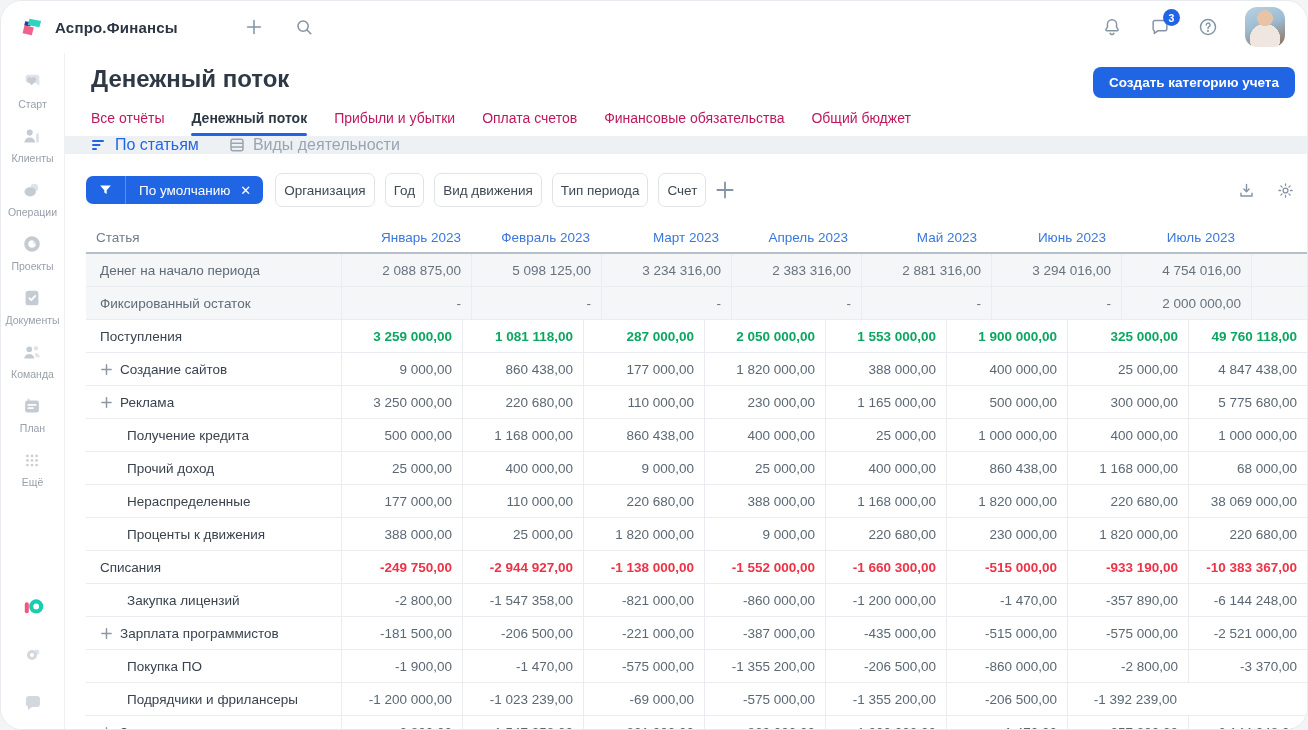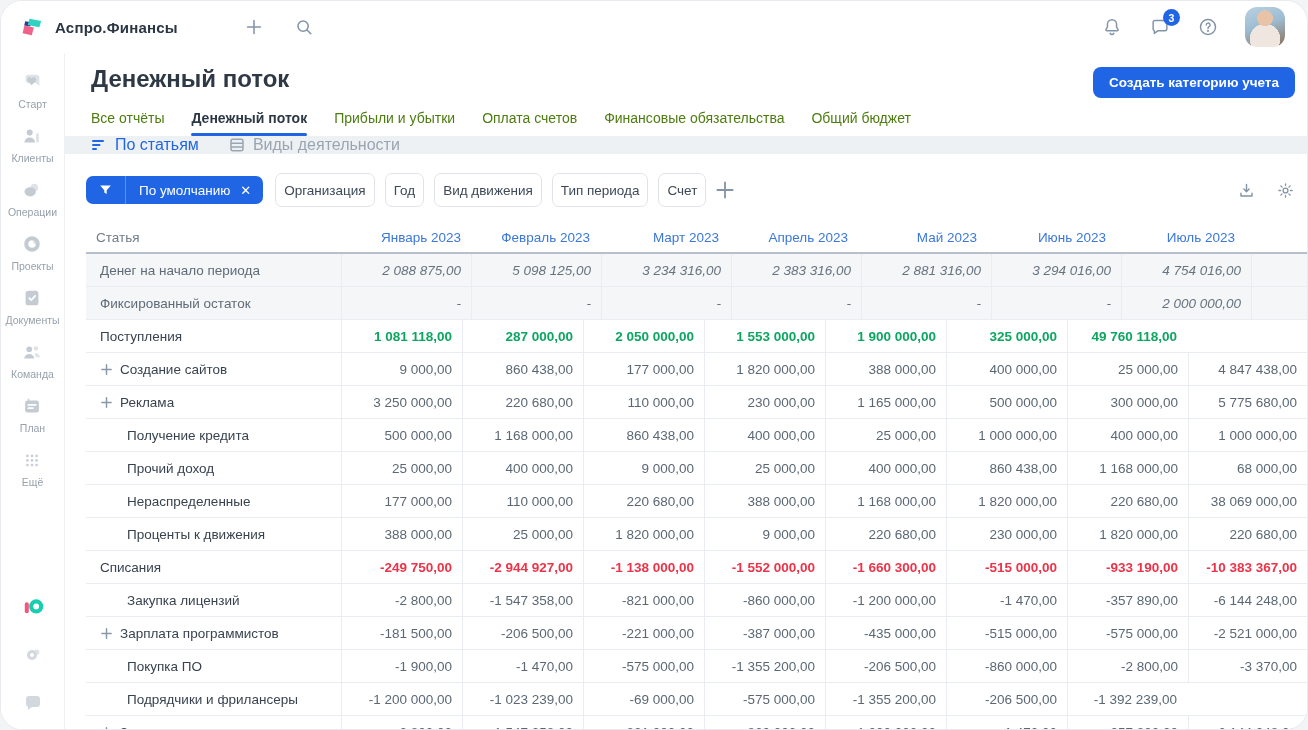--- a/index.html
+++ b/index.html
@@ -41,21 +41,21 @@
   
   .main { position:absolute; top:52px; left:64px; right:0; bottom:0; display:flex; flex-direction:column; }
   .head-block { padding:12px 12px 0 26px; }
   .title-row { display:flex; align-items:flex-start; justify-content:space-between; }
   .page-title { font-size:24px; font-weight:700; color:#2e3945; }
   .create-btn {
     background:var(--accent); color:#fff; border:none; border-radius:8px; height:31px;
     padding:0 16px; font-size:13.5px; font-weight:600; font-family:inherit; cursor:pointer; margin-top:2px;
   }
   .tabs { display:flex; gap:27px; margin-top:12px; }
-  .tab { font-size:14px; color:#4d7c0f; padding-bottom:10px; cursor:pointer; position:relative; white-space:nowrap; }
+  .tab { font-size:14px; color:#be185d; padding-bottom:10px; cursor:pointer; position:relative; white-space:nowrap; }
   .tab.active { color:#2c3844; font-weight:600; }
   .tab.active::after { content:""; position:absolute; left:0; right:0; bottom:0; height:3px; border-radius:2px; background:var(--accent); }
   .subtabs { background:#eef1f4; height:36px; display:flex; align-items:center; gap:30px; padding:0 26px; }
   .subtab { display:flex; align-items:center; gap:8px; font-size:16px; color:#9aa5b1; cursor:pointer; }
   .subtab .st-icon { width:16px; height:16px; }
   .subtab.active { color:var(--accent); font-weight:500; }
   
   .filter-row { display:flex; align-items:center; padding:19px 12px 0 21px; }
   .filter-btn {
     display:flex; align-items:center; height:28px; background:var(--accent); border-radius:7px;
@@ -79,21 +79,21 @@
   .thead .hcell { height:30px; display:flex; align-items:center; font-size:13.5px; color:#707d8a; padding:0 10px; }
   .thead .hcell.month { color:#3b78da; justify-content:flex-end; cursor:pointer; }
   .thead .hcell.saldo { color:#4c5966; justify-content:flex-end; padding-right:12px; }
   .trow { border-bottom:1px solid #e9edf1; background:#fff; }
   .trow.opening { background:#f4f6f8;gap:9px; }
   .tcell { height:32px; display:flex; align-items:center; font-size:13.5px; padding:0 10px; border-right:1px solid #e9edf1; }
   .tcell:last-child { border-right:none; padding-right:12px; }
   .tcell.label { color:#39434f; padding-left:14px; cursor:pointer; gap:7px; }
   .tcell.val { justify-content:flex-end; color:#5b6874; font-variant-numeric:tabular-nums; }
   .trow.opening .tcell.label { color:#5f6b77; }
-  .trow.opening .tcell.val { color:#67737f;font-style:italic; }
+  .trow.opening .tcell.val { color:#67737f; }
   .trow.total-pos .tcell.val { color:var(--positive); font-weight:700; }
   .trow.total-neg .tcell.val { color:var(--negative); font-weight:700; }
   .plus { width:13px; height:13px; color:#8b98a6; flex:0 0 13px; cursor:pointer; }
   .indent { width:20px; flex:0 0 20px; }
   svg { display:block; width:100%; height:100%; }
 </style>
 </head>
 <body>
 
 <div id="app">
@@ -370,20 +370,21 @@
             <div class="tcell val">-</div>
             <div class="tcell val">-</div>
             <div class="tcell val">-</div>
             <div class="tcell val">2 000 000,00</div>
             <div class="tcell val">-</div>
           </div>
           <div class="grid-row trow total-pos">
             <div class="tcell label">
               <span>Поступления</span>
             </div>
+            <div class="tcell val">3 259 000,00</div>
             <div class="tcell val">1 081 118,00</div>
             <div class="tcell val">287 000,00</div>
             <div class="tcell val">2 050 000,00</div>
             <div class="tcell val">1 553 000,00</div>
             <div class="tcell val">1 900 000,00</div>
             <div class="tcell val">325 000,00</div>
             <div class="tcell val">49 760 118,00</div>
           </div>
           <div class="grid-row trow child">
             <div class="tcell label">

